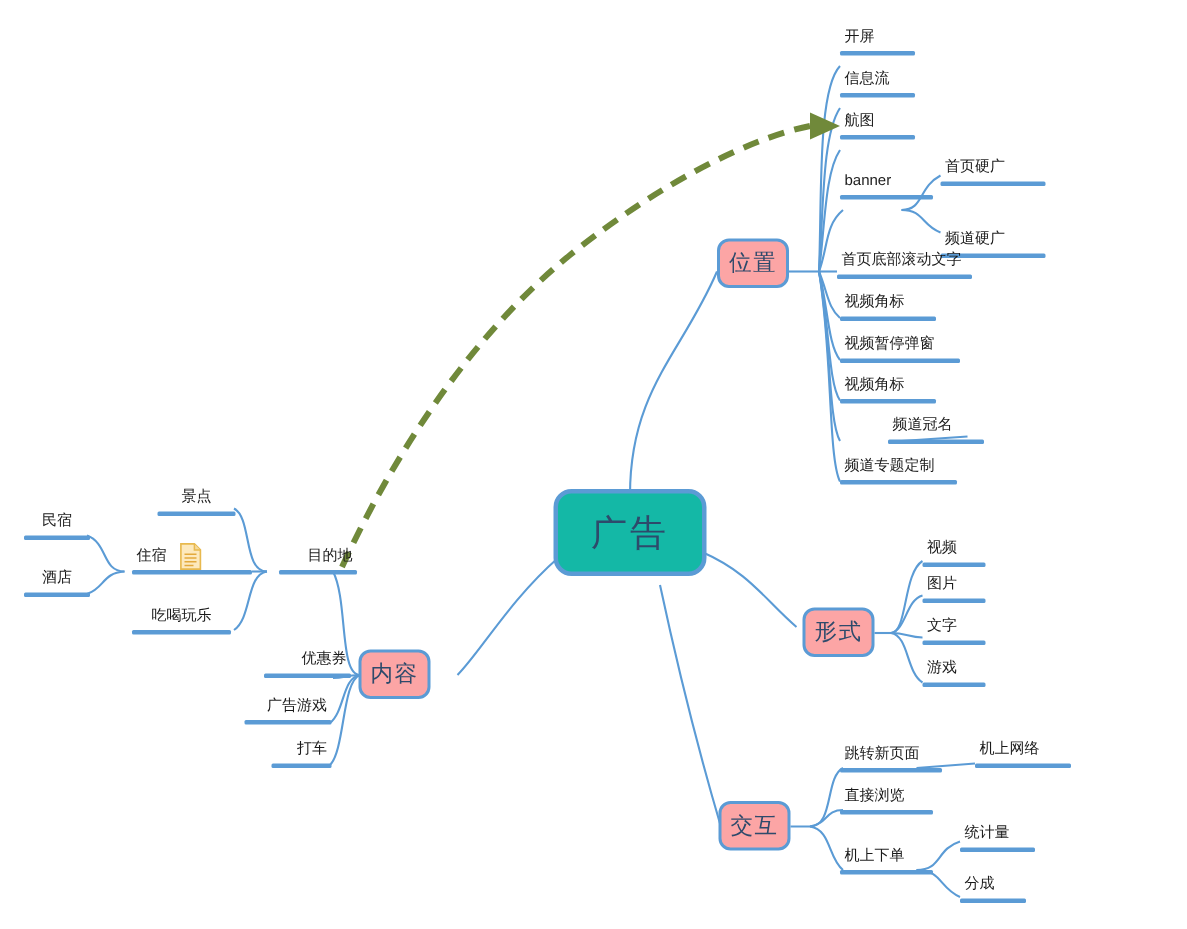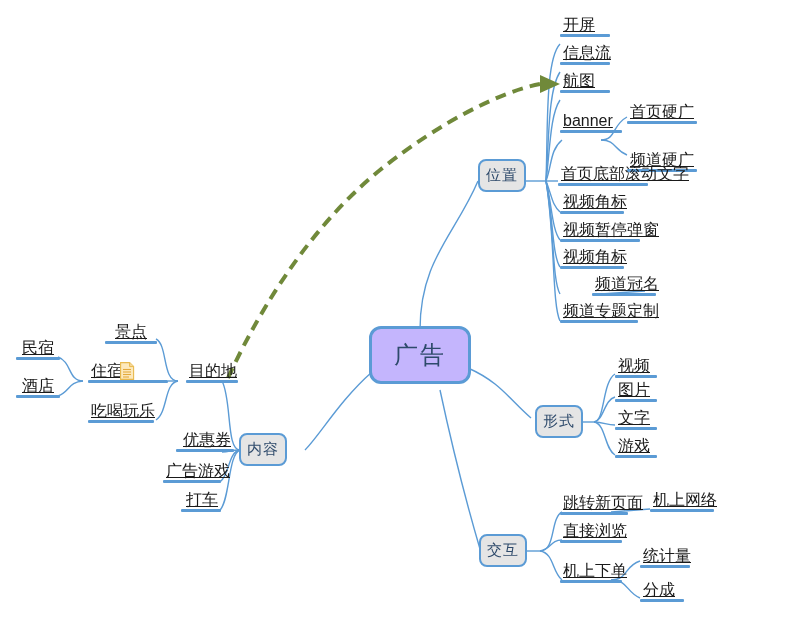--- a/index.html
+++ b/index.html
@@ -21,60 +21,59 @@
     position: absolute;
     left: 0;
     top: 0;
     width: 791px;
     height: 619px;
   }
   
   .node-root {
     position: absolute;
     box-sizing: border-box;
-    background: #c4b5fd;
+    background: #14b8a6;
     border: 3px solid #5b9bd5;
     border-radius: 12px;
     color: #2e4a6b;
     display: flex;
     align-items: center;
     justify-content: center;
     font-size: 24px;
     letter-spacing: 2px;
     z-index: 5;
   }
   
   .node-branch {
     position: absolute;
     box-sizing: border-box;
-    background: #e5e5e5;
+    background: #fca5a5;
     border: 2px solid #5b9bd5;
     border-radius: 8px;
     color: #2e4a6b;
     display: flex;
     align-items: center;
     justify-content: center;
     font-size: 15px;
     letter-spacing: 1px;
     z-index: 5;
   }
   
   .leaf {
     position: absolute;
     z-index: 4;
     white-space: nowrap;
   }
   .leaf .leaf-text {
     display: block;
-    font-size: 16px;
+    font-size: 10px;
     color: #1a1a1a;
     line-height: 15px;
     padding: 0 3px 2px 3px;
     white-space: nowrap;
-    text-decoration: underline;
   }
   .leaf .leaf-bar {
     display: block;
     height: 3px;
     background: #5b9bd5;
     border-radius: 1px;
   }
   .leaf.align-right .leaf-text {
     text-align: right;
   }

